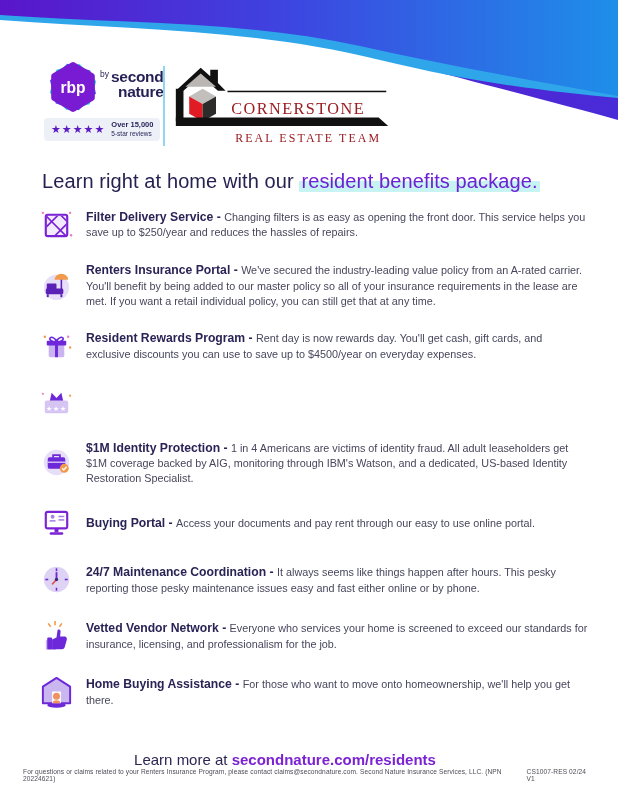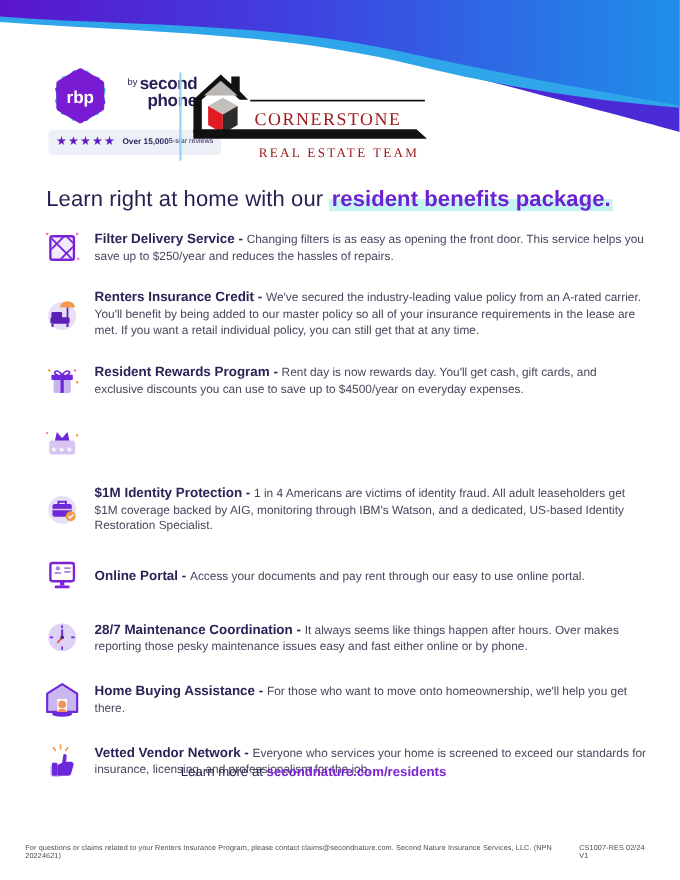--- a/index.html
+++ b/index.html
@@ -6,56 +6,56 @@
   html,body { width:618px; height:800px; background:#fff; overflow:hidden;
               font-family:"Liberation Sans", sans-serif; }
   .page { position:relative; width:618px; height:800px; background:#fff; }
 
   
   .wave { position:absolute; top:0; left:0; width:618px; height:135px; }
 
   
   .rbp-badge { position:absolute; left:46px; top:60px; width:54px; height:54px; }
   .rbp-badge text { font-family:"Liberation Sans", sans-serif; font-weight:bold; }
-  .byline { position:absolute; left:116px; top:70px; line-height:1; }
+  .byline { position:absolute; left:100px; top:70px; line-height:1; }
   .byline .by { font-size:8.5px; color:#241f55; vertical-align:top; margin-right:2px; }
   .byline .brand { display:inline-block; font-weight:700; color:#241f55; font-size:15.5px;
                    line-height:0.95; letter-spacing:-0.3px; }
   .byline .brand span { display:block; }
   .byline .brand span:last-child { margin-left:7px; }
   .reviews { position:absolute; left:44px; top:118px; height:23px; background:#eef0f7;
              border-radius:4px; display:flex; align-items:center; padding:0 7px; gap:6px; }
   .stars { color:#5c1ac2; font-size:11px; letter-spacing:1px; line-height:1; }
-  .rev-txt { display:flex; flex-direction:row; justify-content:center; }
+  .rev-txt { display:flex; flex-direction:column; justify-content:center; }
   .rev-txt .l1 { font-size:7.5px; font-weight:700; color:#241f55; line-height:1.15; }
   .rev-txt .l2 { font-size:6.5px; color:#241f55; line-height:1.15; }
   .divider { position:absolute; left:163px; top:66px; width:2px; height:80px; background:#8fd6f2; }
   .cstone { position:absolute; left:172px; top:56px; width:220px; height:100px; }
   .cstone text { font-family:"Liberation Serif", serif; }
 
   
   .headline { position:absolute; left:42px; top:170px; width:545px;
               font-size:20px; font-weight:500; color:#262150; letter-spacing:0.1px; }
-  .headline .hl { font-weight:700; color:#6d21d4;
+  .headline .hl { font-weight:400; color:#6d21d4;
                   background:linear-gradient(to top,#c7f3f2 0%,#c7f3f2 52%,transparent 52%);
                   padding:0 2px; }
 
   
   .benefits { position:absolute; left:38px; top:206px; width:550px;
               display:flex; flex-direction:column; gap:19px; }
   .brow { display:flex; align-items:center; gap:11px; }
   .icon { width:37px; height:37px; flex:0 0 37px; }
   .icon svg { width:37px; height:37px; display:block; }
   .btxt { font-size:10.8px; color:#47465c; line-height:1.38; }
   .btitle { font-weight:700; color:#2a2356; font-size:12.2px; }
   .bsep { font-weight:700; color:#2a2356; font-size:12.2px; }
 
   
-  .learn { position:absolute; left:0; top:694px; width:570px; text-align:center;
-           font-size:12px; color:#2b2653; font-weight:500; }
+  .learn { position:absolute; left:0; top:751px; width:570px; text-align:center;
+           font-size:15px; color:#2b2653; font-weight:500; }
   .learn a { font-weight:700; color:#7b22d3; text-decoration:none; }
   .fineprint { position:absolute; left:0; top:768px; width:618px; padding:0 23px;
                display:flex; justify-content:space-between; align-items:flex-start;
                font-size:6.6px; color:#4c4c57; letter-spacing:0.1px; }
 </style>
 </head>
 <body>
 
 <div class="page">
 
@@ -77,21 +77,21 @@
   </svg>
 
   <svg class="rbp-badge" viewBox="0 0 52 52">
     <path d="M26,3 L46,14.5 V37.5 L26,49 L6,37.5 V14.5 Z" fill="#2fd3df" transform="rotate(16 26 26)"></path>
     <path d="M26,3 L46,14.5 V37.5 L26,49 L6,37.5 V14.5 Z" fill="#3f5af0" transform="rotate(-14 26 26)"></path>
     <path d="M26,5 L44,15.5 V36.5 L26,47 L8,36.5 V15.5 Z" fill="#7a1bd4" stroke="#7a1bd4" stroke-width="6" stroke-linejoin="round"></path>
     <text x="26" y="32" text-anchor="middle" font-size="15" fill="#ffffff">rbp</text>
   </svg>
 
   <div class="byline">
-    <span class="by">by</span><span class="brand"><span>second</span><span>phone</span></span>
+    <span class="by">by</span><span class="brand"><span>second</span><span>nature</span></span>
   </div>
 
   <div class="reviews">
     <span class="stars">★★★★★</span>
     <span class="rev-txt">
       <span class="l1">Over 15,000</span>
       <span class="l2">5-star reviews</span>
     </span>
   </div>
 
@@ -143,21 +143,21 @@
         <svg viewBox="0 0 38 38">
           <circle cx="19" cy="21" r="13" fill="#e7def7"></circle>
           <path d="M17,13 a7,6 0 0 1 14,0 z" fill="#f2994a"></path>
           <line x1="24" y1="13" x2="24" y2="23" stroke="#5b21b6" stroke-width="1.6"></line>
           <rect x="9" y="17" width="10" height="7" rx="1" fill="#5b21b6"></rect>
           <rect x="8" y="22" width="18" height="6" rx="1.5" fill="#5b21b6"></rect>
           <rect x="9" y="28" width="2" height="3" fill="#5b21b6"></rect>
             <rect x="23" y="28" width="2" height="3" fill="#5b21b6"></rect>
         </svg>
       </span>
-      <p class="btxt"><span class="btitle">Renters Insurance Credit</span><span class="bsep"> - </span><span>We've secured the industry-leading value policy from an A-rated carrier. You'll benefit by being added to our master policy so all of your insurance requirements in the lease are met. If you want a retail individual policy, you can still get that at any time.</span></p>
+      <p class="btxt"><span class="btitle">Renters Insurance Portal</span><span class="bsep"> - </span><span>We've secured the industry-leading value policy from an A-rated carrier. You'll benefit by being added to our master policy so all of your insurance requirements in the lease are met. If you want a retail individual policy, you can still get that at any time.</span></p>
     </div>
 
     <div class="brow">
       <span class="icon">
         <svg viewBox="0 0 38 38">
           <rect x="11" y="17" width="16" height="13" rx="1.5" fill="#c9b4ef"></rect>
           <rect x="9" y="13" width="20" height="5" rx="1" fill="#6d28d9"></rect>
           <rect x="17.5" y="12" width="3" height="18" fill="#6d28d9"></rect>
           <path d="M19,13 c-6,-7 -10,-1 -4,0.5 M19,13 c6,-7 10,-1 4,0.5" stroke="#6d28d9" stroke-width="1.6" fill="none"></path>
           <circle cx="7" cy="9" r="1.2" fill="#f2994a"></circle>
@@ -199,66 +199,66 @@
         <svg viewBox="0 0 38 38">
           <rect x="8" y="7" width="22" height="17" rx="2" fill="none" stroke="#7a22d6" stroke-width="2.2"></rect>
           <circle cx="15" cy="12" r="2" fill="#a97fe8"></circle>
           <rect x="12" y="15.5" width="6" height="1.6" fill="#a97fe8"></rect>
           <rect x="21" y="11" width="6" height="1.6" fill="#a97fe8"></rect>
           <rect x="21" y="14.5" width="6" height="1.6" fill="#a97fe8"></rect>
           <rect x="17" y="24" width="4" height="4" fill="#7a22d6"></rect>
           <rect x="12" y="28" width="14" height="2.6" rx="1.3" fill="#7a22d6"></rect>
         </svg>
       </span>
-      <p class="btxt"><span class="btitle">Online Portal</span><span class="bsep"> - </span><span>Access your documents and pay rent through our easy to use online portal.</span></p>
+      <p class="btxt"><span class="btitle">Buying Portal</span><span class="bsep"> - </span><span>Access your documents and pay rent through our easy to use online portal.</span></p>
     </div>
 
     <div class="brow">
       <span class="icon">
         <svg viewBox="0 0 38 38">
           <circle cx="19" cy="19" r="13" fill="#ded2f5"></circle>
           <g stroke="#6d28d9" stroke-width="1.6">
             <line x1="19" y1="7.5" x2="19" y2="10.5"></line>
               <line x1="19" y1="27.5" x2="19" y2="30.5"></line>
             <line x1="7.5" y1="19" x2="10.5" y2="19"></line>
               <line x1="27.5" y1="19" x2="30.5" y2="19"></line>
           </g>
           <line x1="19" y1="19" x2="19" y2="11.5" stroke="#6d28d9" stroke-width="1.9"></line>
           <line x1="19" y1="19" x2="14.5" y2="24" stroke="#e05252" stroke-width="1.6"></line>
           <circle cx="19" cy="19" r="1.7" fill="#3b2a6b"></circle>
         </svg>
       </span>
-      <p class="btxt"><span class="btitle">28/7 Maintenance Coordination</span><span class="bsep"> - </span><span>It always seems like things happen after hours. Over makes reporting those pesky maintenance issues easy and fast either online or by phone.</span></p>
+      <p class="btxt"><span class="btitle">24/7 Maintenance Coordination</span><span class="bsep"> - </span><span>It always seems like things happen after hours. This pesky reporting those pesky maintenance issues easy and fast either online or by phone.</span></p>
+    </div>
+
+    <div class="brow">
+      <span class="icon">
+        <svg viewBox="0 0 38 38">
+          <path d="M13,10 l-2.5,-3.5 M17.5,8.5 v-4.5 M22,10 l2.5,-3.5" stroke="#f2994a" stroke-width="1.6" fill="none"></path>
+          <rect x="8" y="23" width="11" height="11" rx="2" fill="#cdb9f0"></rect>
+          <rect x="9.5" y="21" width="5" height="12" rx="1" fill="#6d28d9"></rect>
+          <path fill="#6d28d9" d="M14.5,33 v-10 l4.5,-2 1,-7 c0.3,-1.8 3.2,-1.4 3.2,0.8 l-0.5,5.2 h4.6 c2.1,0 2.7,2 2.2,3.6 l-2.1,7.4 c-0.4,1.3 -1.3,2 -2.7,2 z"></path>
+        </svg>
+      </span>
+      <p class="btxt"><span class="btitle">Vetted Vendor Network</span><span class="bsep"> - </span><span>Everyone who services your home is screened to exceed our standards for insurance, licensing, and professionalism for the job.</span></p>
     </div>
 
     <div class="brow">
       <span class="icon">
         <svg viewBox="0 0 38 38">
           <ellipse cx="19" cy="33" rx="9.5" ry="2.6" fill="#6d28d9"></ellipse>
           <path d="M19,5 L33,14 V31 H5 V14 Z" fill="#cbb7f0" stroke="#6d28d9" stroke-width="2" stroke-linejoin="round"></path>
           <rect x="14.5" y="19" width="9" height="12" fill="#ffffff"></rect>
           <circle cx="19" cy="24" r="3.6" fill="#f0925f"></circle>
           <path d="M15,31 a4,3 0 0 1 8,0 z" fill="#f0925f"></path>
         </svg>
       </span>
       <p class="btxt"><span class="btitle">Home Buying Assistance</span><span class="bsep"> - </span><span>For those who want to move onto homeownership, we'll help you get there.</span></p>
     </div>
 
-    <div class="brow">
-      <span class="icon">
-        <svg viewBox="0 0 38 38">
-          <path d="M13,10 l-2.5,-3.5 M17.5,8.5 v-4.5 M22,10 l2.5,-3.5" stroke="#f2994a" stroke-width="1.6" fill="none"></path>
-          <rect x="8" y="23" width="11" height="11" rx="2" fill="#cdb9f0"></rect>
-          <rect x="9.5" y="21" width="5" height="12" rx="1" fill="#6d28d9"></rect>
-          <path fill="#6d28d9" d="M14.5,33 v-10 l4.5,-2 1,-7 c0.3,-1.8 3.2,-1.4 3.2,0.8 l-0.5,5.2 h4.6 c2.1,0 2.7,2 2.2,3.6 l-2.1,7.4 c-0.4,1.3 -1.3,2 -2.7,2 z"></path>
-        </svg>
-      </span>
-      <p class="btxt"><span class="btitle">Vetted Vendor Network</span><span class="bsep"> - </span><span>Everyone who services your home is screened to exceed our standards for insurance, licensing, and professionalism for the job.</span></p>
-    </div>
-
   </div>
 
   <div class="learn"><span>Learn more at </span><a href="#">secondnature.com/residents</a></div>
 
   <div class="fineprint">
     <span>For questions or claims related to your Renters Insurance Program, please contact claims@secondnature.com. Second Nature Insurance Services, LLC. (NPN 20224621)</span>
     <span>CS1007-RES 02/24 V1</span>
   </div>
 
 </div>

